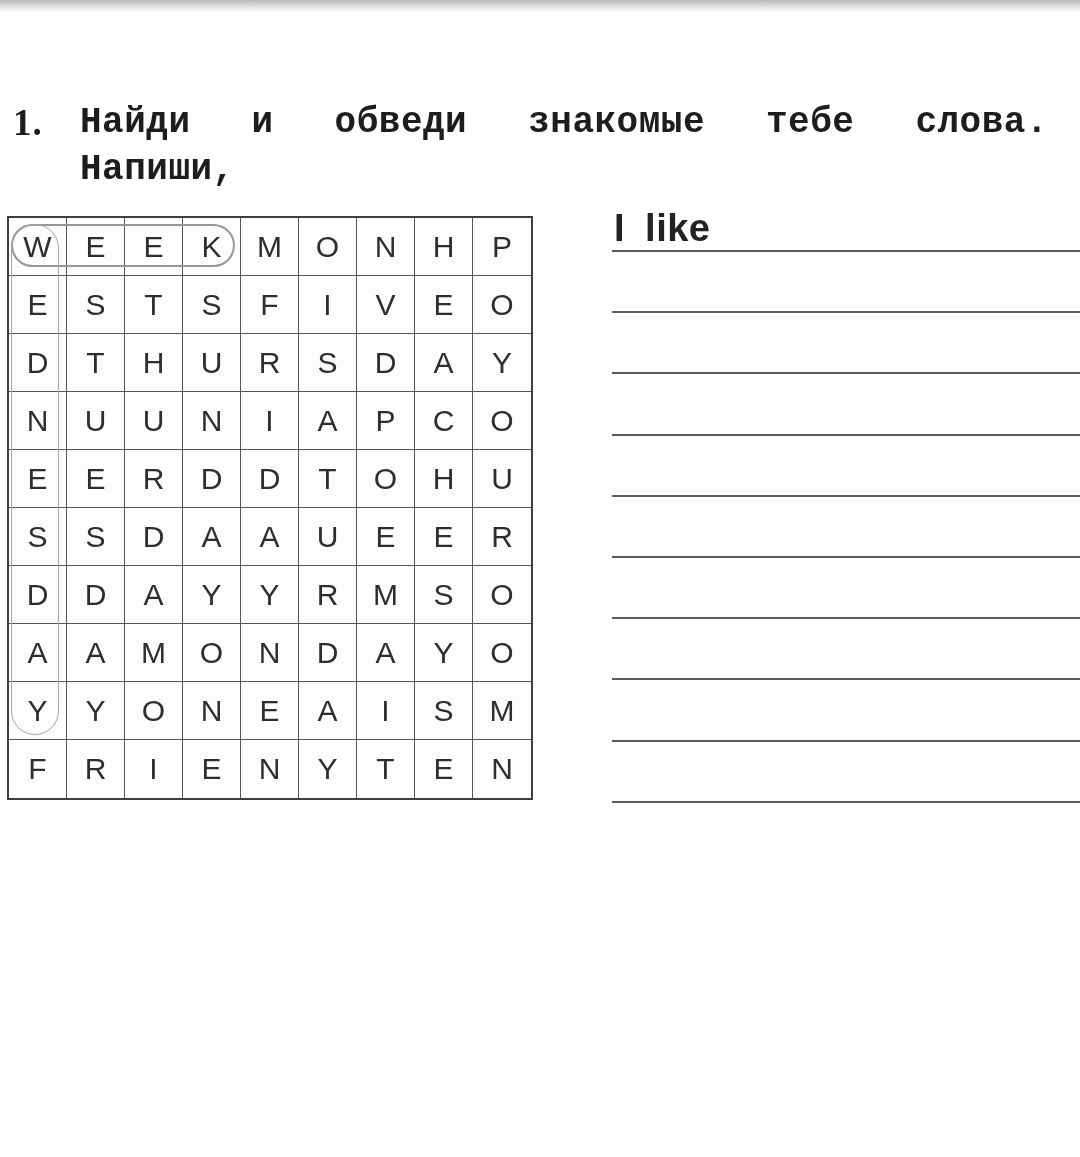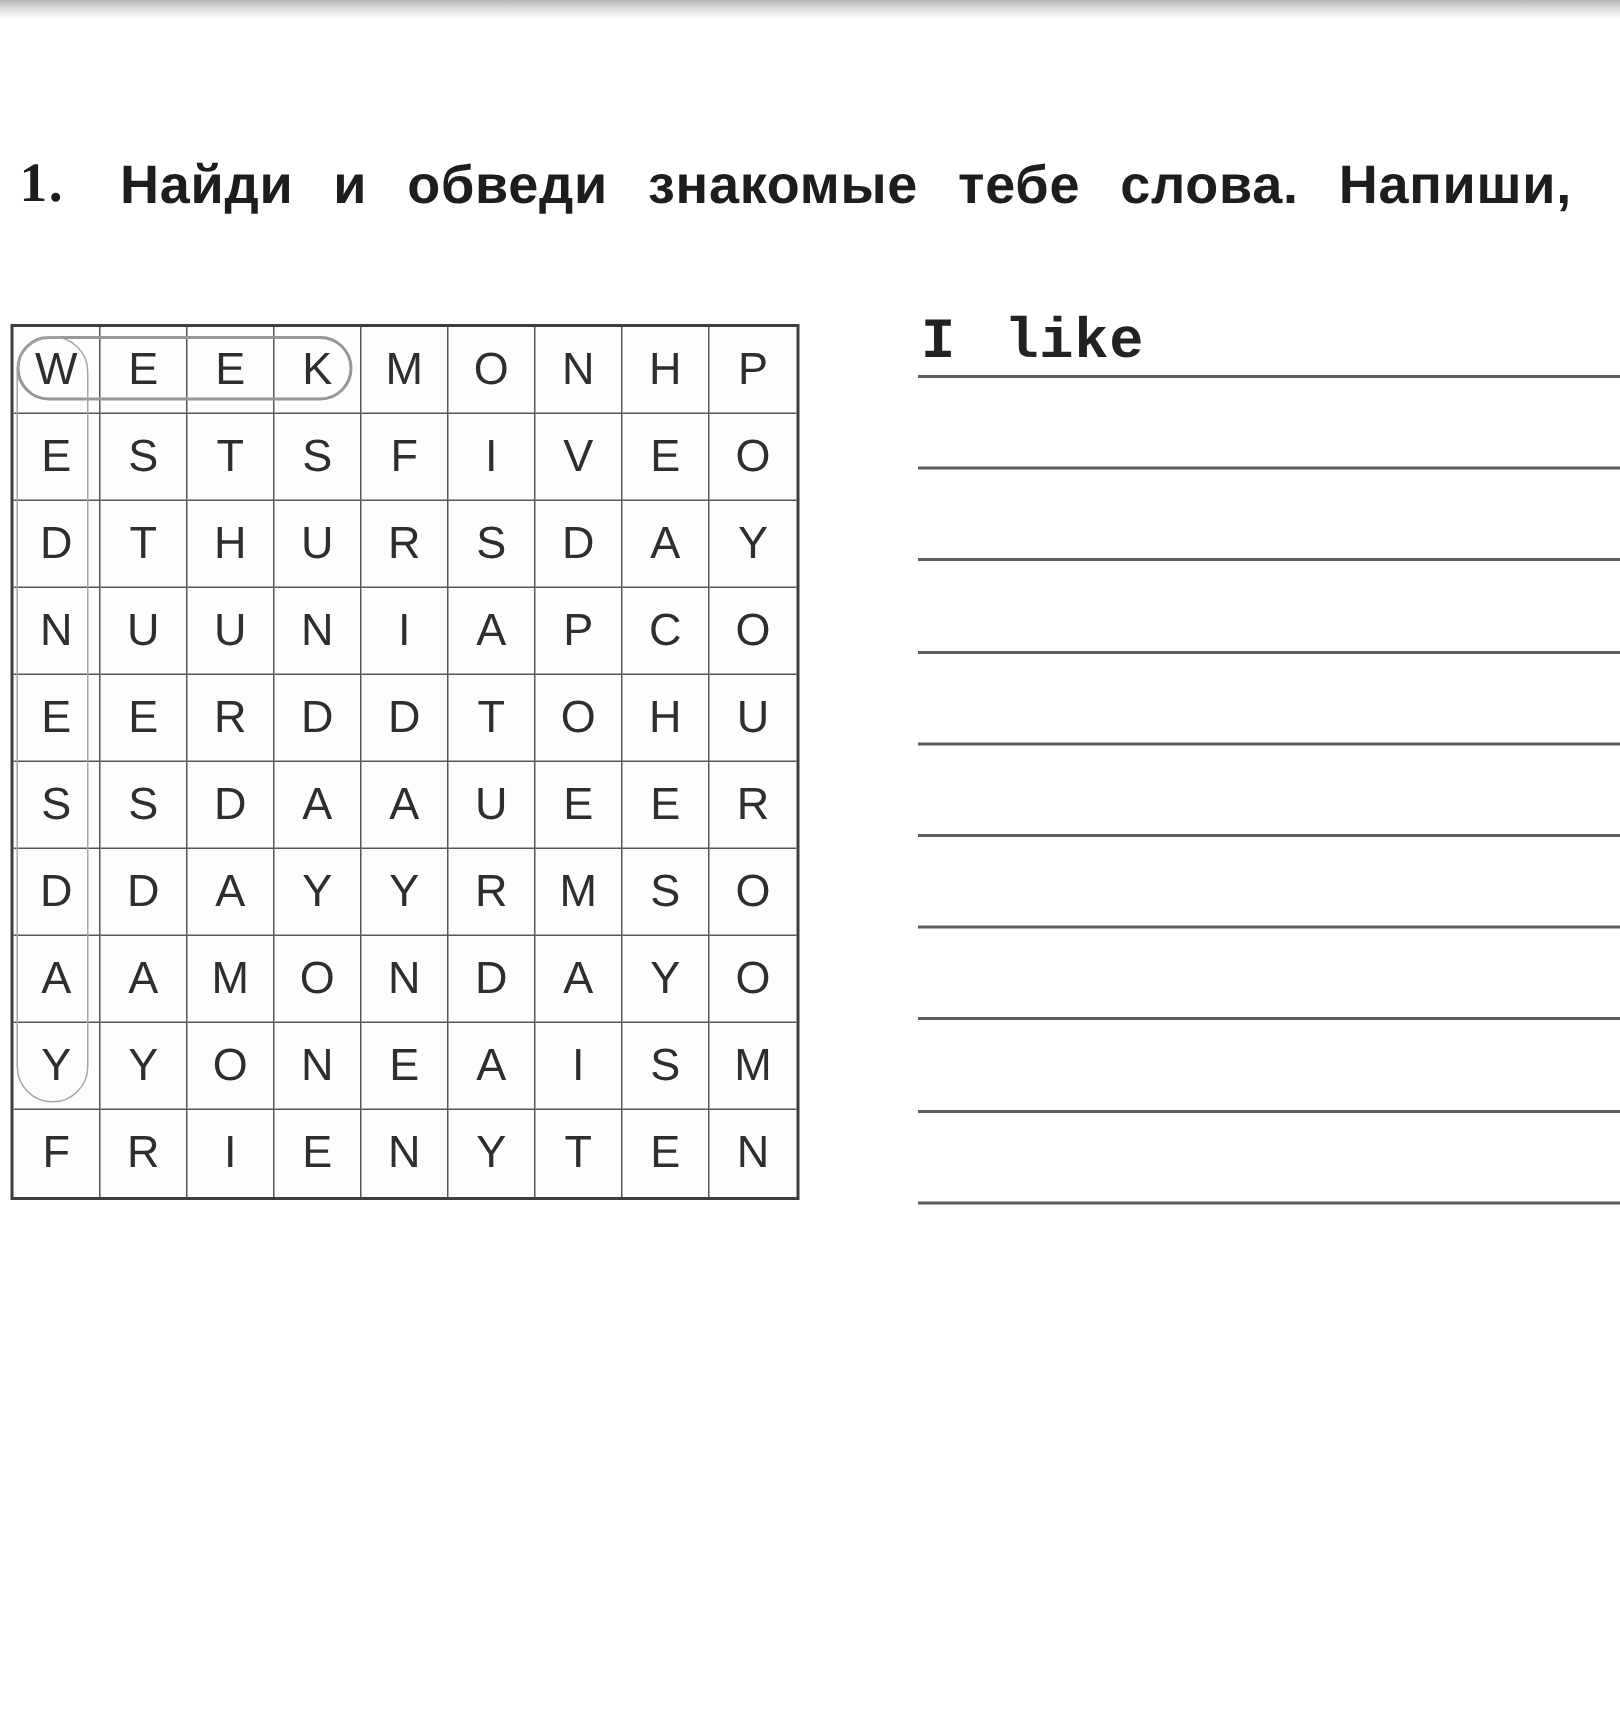--- a/index.html
+++ b/index.html
@@ -21,21 +21,21 @@
     position:absolute;left:0;top:0;width:1080px;height:13px;
     background:linear-gradient(180deg,#b7b7b7 0%,#d8d8d8 38%,#f4f4f4 80%,#ffffff 100%);
   }
   .task-num{
     position:absolute;left:13px;top:99px;
     font-family:"Liberation Serif",serif;font-weight:700;font-size:37px;line-height:47px;
     color:#1d1d1d;letter-spacing:1px;
   }
   .instr{
     position:absolute;left:80px;top:99px;width:968px;
-    font-family:Liberation Sans, sans-serif;font-weight:700;font-size:36px;line-height:47px;
+    font-family:Liberation Mono, monospace;font-weight:700;font-size:36px;line-height:47px;
     color:#1d1d1d;
   }
   .instr .l1{text-align:justify;text-align-last:justify;word-spacing:8px;letter-spacing:0.5px;}
   .instr .l2{word-spacing:15px;letter-spacing:0.5px;}
 
   .grid-wrap{position:absolute;left:7px;top:216px;width:526px;height:584px;}
   #grid{
     position:absolute;inset:0;display:grid;
     grid-template-columns:repeat(9,1fr);grid-template-rows:repeat(10,1fr);
     border:2.5px solid var(--grid-border);box-sizing:border-box;background:#fdfdfd;
@@ -56,21 +56,21 @@
     border:2.2px solid var(--circle);border-radius:22px;
   }
   .oval-wed{
     left:4px;top:8px;width:48px;height:511px;
     border:1.9px solid #a6a6a6;border-radius:24px;
   }
 
   .answer-area{position:absolute;left:612px;top:205px;width:468px;height:640px;}
   .ilike{
     position:absolute;left:2px;top:2px;
-    font-family:Liberation Mono, monospace;font-weight:700;font-size:38px;
+    font-family:Liberation Sans, sans-serif;font-weight:700;font-size:38px;
     color:#222;word-spacing:9px;letter-spacing:0.5px;
   }
   .wline{
     position:absolute;left:0;width:468px;height:0;
     border-top:2px solid var(--rule);opacity:0.92;
   }
 </style>
 </head>
 <body>
 

